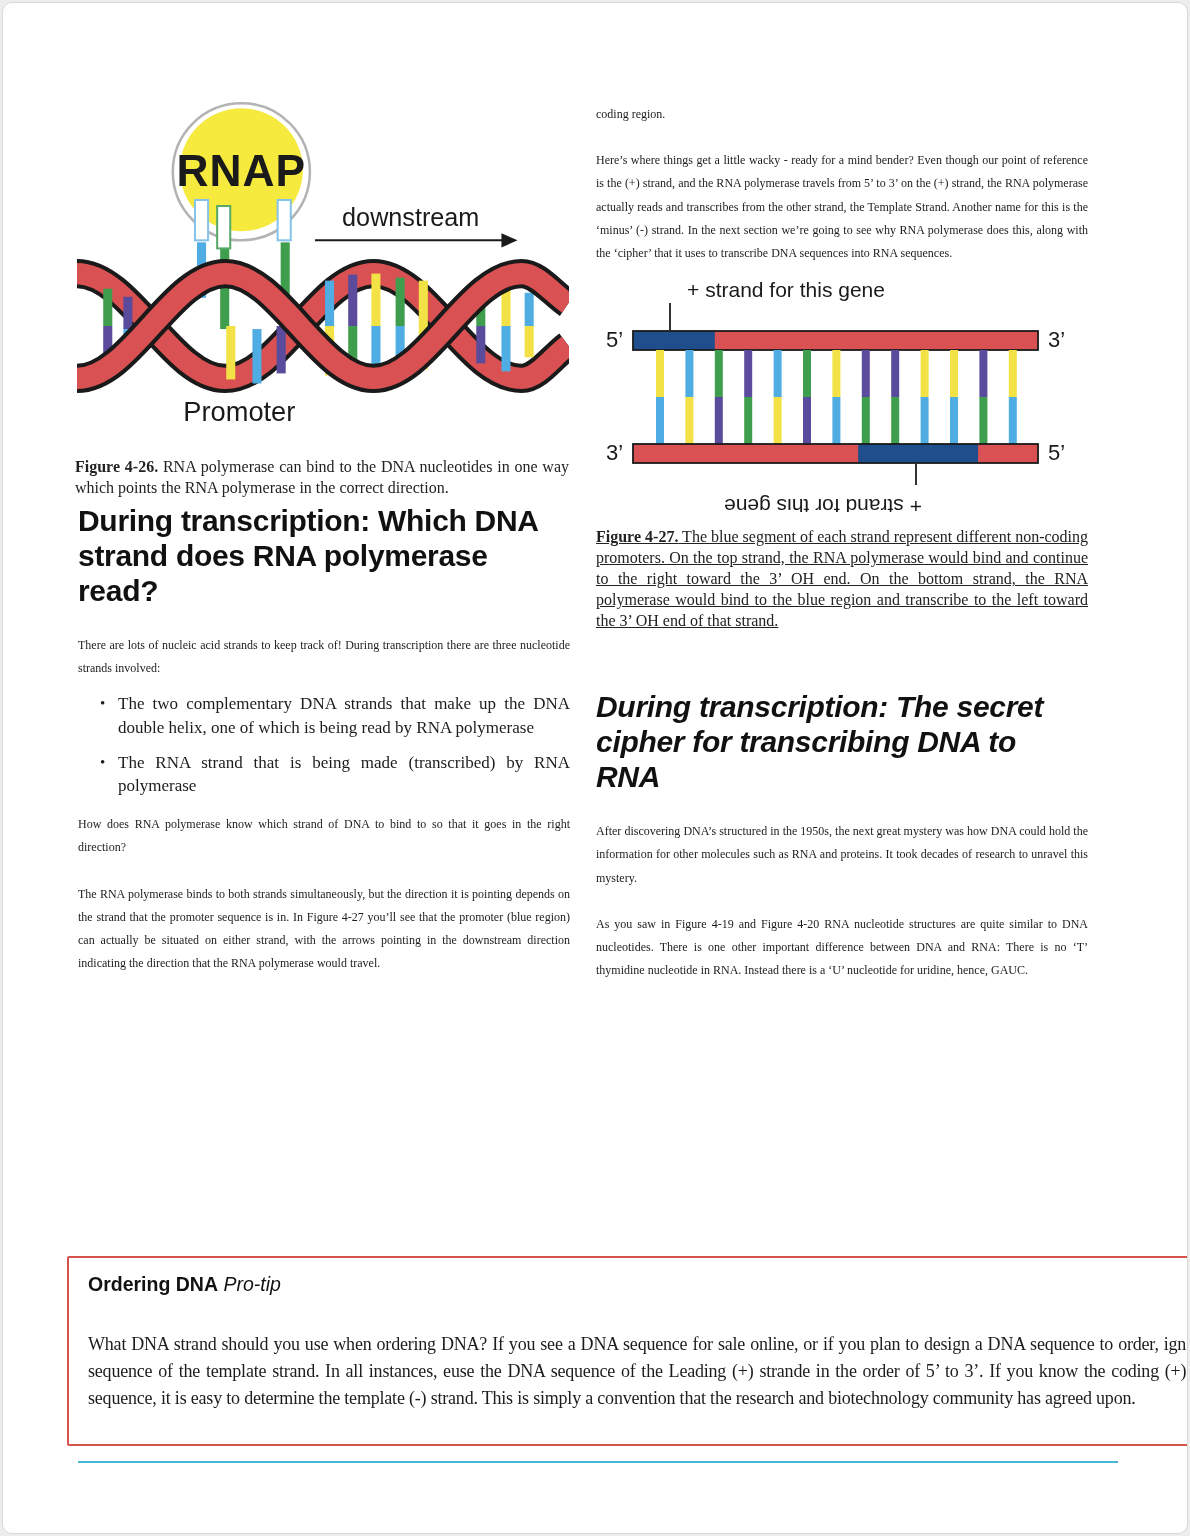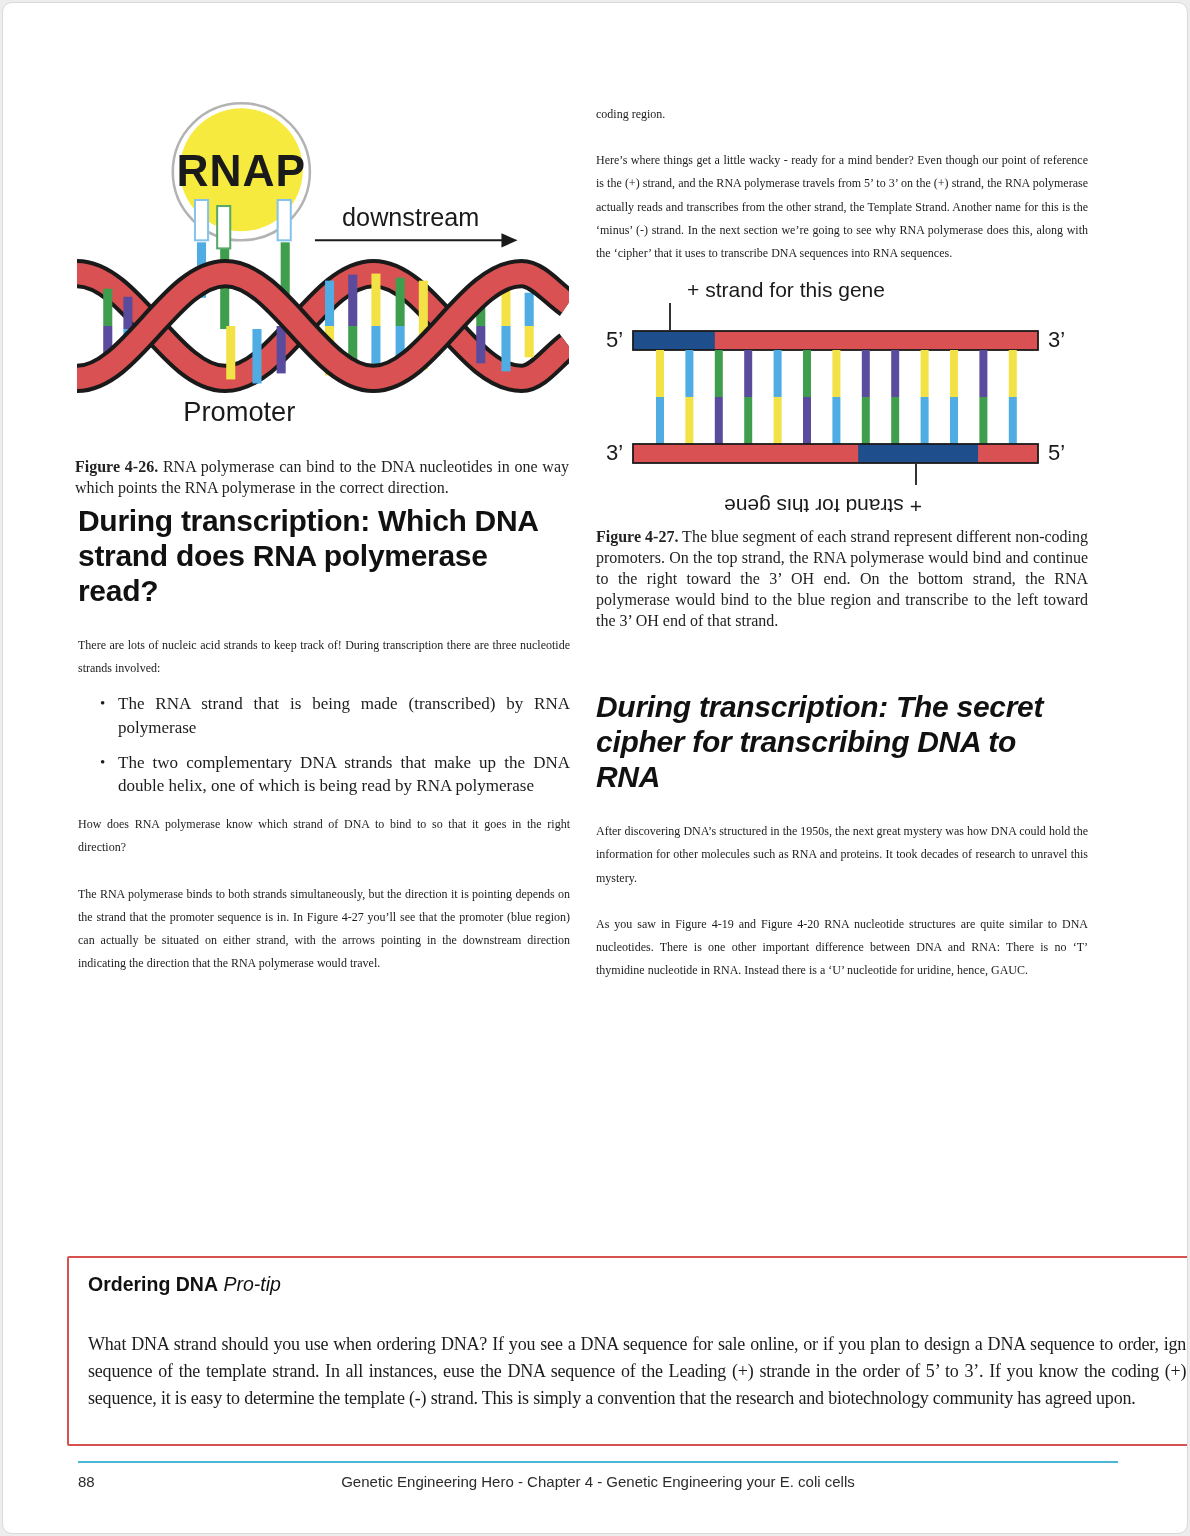--- a/index.html
+++ b/index.html
@@ -24,21 +24,21 @@
     font-size:30px; line-height:35px; font-weight:700; color:#111;
     letter-spacing:-0.3px; margin:0 0 26px 0;
   }
   .col p.body { font-size:12px; line-height:23.2px; text-align:justify; margin:0 0 23px 0; }
   .col p.tight { margin-bottom:12px; }
   .bullets { margin:0 0 16px 0; }
   .bullet { position:relative; padding-left:40px; font-size:17px; line-height:23.2px; text-align:justify; margin-bottom:12px; }
   .bullet::before { content:"\2022"; position:absolute; left:22px; top:0; font-size:15px; }
 
   .fig27 { margin-top:2px; }
-  .fig27 .caption { margin-top:10px; margin-bottom:12px; }
+  .fig27 .caption { margin-top:10px; margin-bottom:12px;text-decoration:underline; }
   .col-right h2.second { margin-top:58px;font-style:italic; }
 
   .protip {
     position:absolute; left:64px; top:1253px; width:1189px; height:190px;
     border:2px solid #d5524f; border-radius:2px; padding:15px 19px;
   }
   .protip-title { font-family:"Liberation Sans","DejaVu Sans",sans-serif; font-size:19.5px; color:#111; }
   .protip-title .tb { font-weight:700; }
   .protip-title .ti { font-style:italic; font-weight:500; }
   .protip-body { margin-top:35px; font-size:18px; line-height:27px; text-align:justify; letter-spacing:-0.2px; }
@@ -114,22 +114,22 @@
 
       <text x="163" y="327" text-anchor="middle" font-size="27">Promoter</text>
     </svg>
     <p class="caption"><span class="capb">Figure 4-26.</span><span> RNA polymerase can bind to the DNA nucleotides in one way which points the RNA polymerase in the correct direction.</span></p>
   </div>
 
   <div class="col col-left">
     <h2>During transcription: Which DNA strand does RNA polymerase read?</h2>
     <p class="body tight">There are lots of nucleic acid strands to keep track of! During transcription there are three nucleotide strands involved:</p>
     <div class="bullets">
+      <div class="bullet">The two complementary DNA strands that make up the DNA double helix, one of which is being read by RNA polymerase</div>
       <div class="bullet">The RNA strand that is being made (transcribed) by RNA polymerase</div>
-      <div class="bullet">The two complementary DNA strands that make up the DNA double helix, one of which is being read by RNA polymerase</div>
     </div>
     <p class="body">How does RNA polymerase know which strand of DNA to bind to so that it goes in the right direction?</p>
     <p class="body">The RNA polymerase binds to both strands simultaneously, but the direction it is pointing depends on the strand that the promoter sequence is in. In Figure 4-27 you’ll see that the promoter (blue region) can actually be situated on either strand, with the arrows pointing in the downstream direction indicating the direction that the RNA polymerase would travel.</p>
   </div>
 
   <div class="col col-right">
     <p class="body">coding region.</p>
     <p class="body tight">Here’s where things get a little wacky - ready for a mind bender? Even though our point of reference is the (+) strand, and the RNA polymerase travels from 5’ to 3’ on the (+) strand, the RNA polymerase actually reads and transcribes from the other strand, the Template Strand.  Another name for this is the ‘minus’ (-) strand. In the next section we’re going to see why RNA polymerase does this, along with the ‘cipher’ that it uses to transcribe DNA sequences into RNA sequences.</p>
 
     <div class="fig27">
@@ -195,18 +195,14 @@
     <p class="body">After discovering DNA’s structured in the 1950s, the next great mystery was how DNA could hold the information for other molecules such as RNA and proteins. It took decades of research to unravel this mystery.</p>
     <p class="body">As you saw in Figure 4-19 and Figure 4-20 RNA nucleotide structures are quite similar to DNA nucleotides. There is one other important difference between DNA and RNA: There is no ‘T’ thymidine nucleotide in RNA. Instead there is a ‘U’ nucleotide for uridine, hence, GAUC.</p>
   </div>
 
   <div class="protip">
     <div class="protip-title"><span class="tb">Ordering DNA</span> <span class="ti">Pro-tip</span></div>
     <p class="protip-body">What DNA strand should you use when ordering DNA? If you see a DNA sequence for sale online, or if you plan to design a DNA sequence to order, ignore the sequence of the template strand. In all instances, euse the DNA sequence of the Leading (+) strande in the order of 5’ to 3’. If you know the coding (+) strand sequence, it is easy to determine the template (-) strand. This is simply a convention that the research and biotechnology community has agreed upon.</p>
   </div>
 
   <div class="sep"></div>
-  <div class="footer">
-    <span class="page-num">88</span>
-    <span>Genetic Engineering Hero - Chapter 4 - Genetic Engineering your E. coli cells</span>
-  </div>
 
 </div>
 
 </body></html>

